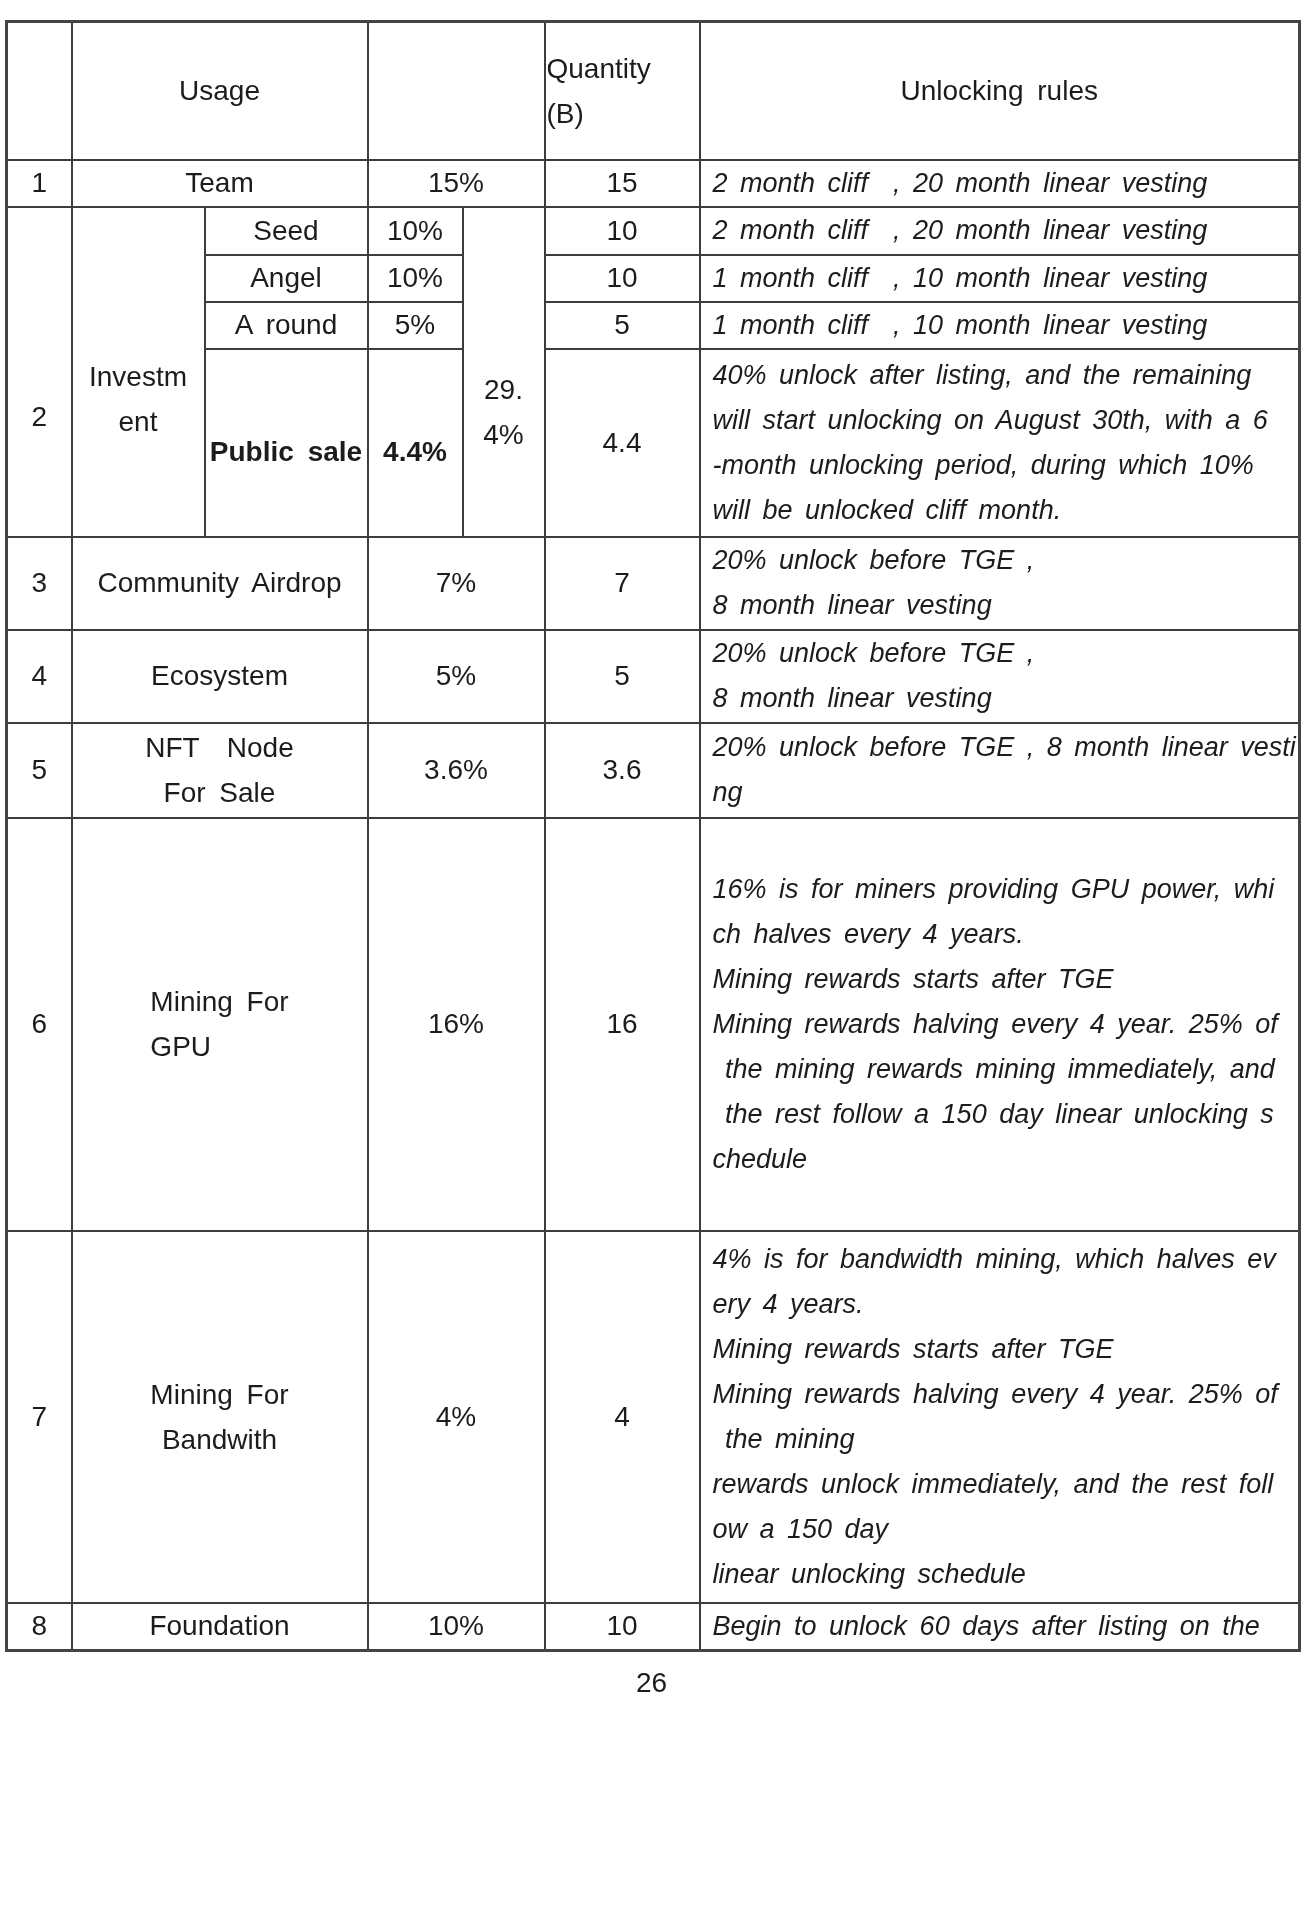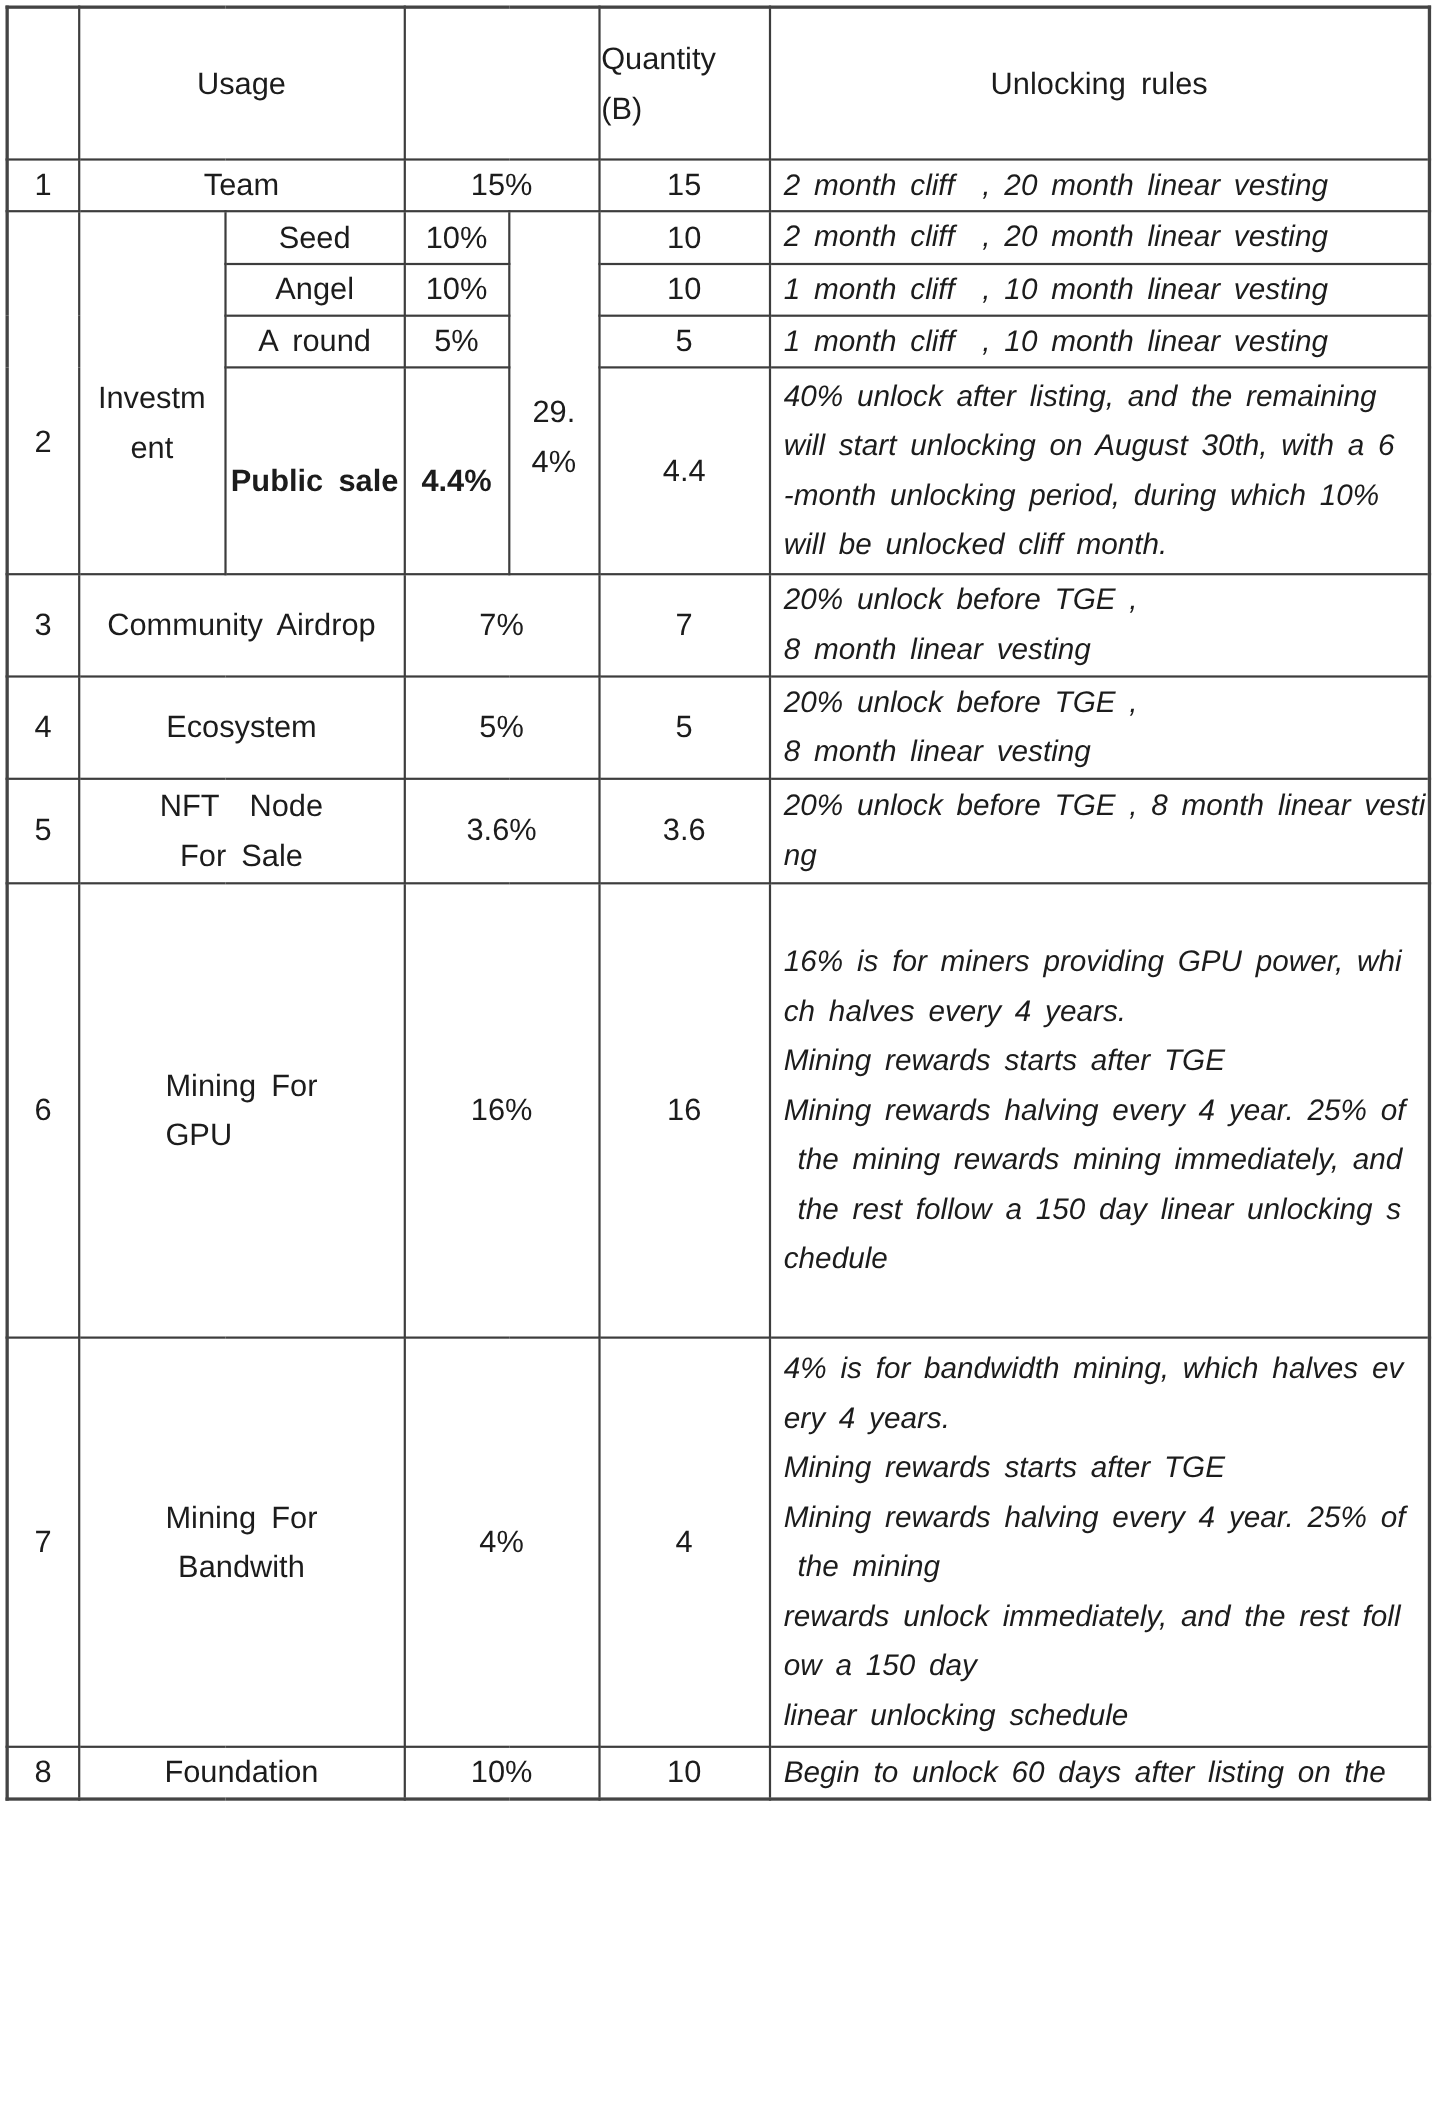--- a/index.html
+++ b/index.html
@@ -1,18 +1,18 @@
 <!DOCTYPE html>
 <html><head>
 <meta charset="utf-8">
 <style>
   html,body{margin:0;padding:0;background:#ffffff;}
   body{width:1304px;height:1932px;position:relative;
        font-family:"Liberation Sans","DejaVu Sans",sans-serif;color:#1c1c1c;}
-  .canvas{position:absolute;left:0;top:0;width:1304px;height:1564px;background:#fff;}
+  .canvas{position:absolute;left:0;top:15px;width:1304px;height:1564px;background:#fff;}
   table.tbl{position:absolute;left:5px;top:5px;width:1293px;
             border-collapse:collapse;table-layout:fixed;
             word-spacing:6px;}
   .tbl td{border:2px solid #3d3d3d;vertical-align:middle;text-align:center;
           font-size:28px;padding:0;overflow:visible;}
   .tbl{border:3px solid #444;}
   td.rules{ text-align:left;padding-left:12px;font-size:27px;word-spacing:5px;font-style:italic;}
   .line{white-space:pre;line-height:45px;}
   td.rules .line{line-height:45px;}
   td.ql{text-align:left;padding-left:1px;}
@@ -188,13 +188,14 @@
       <td colspan="2">Foundation</td>
       <td colspan="2">10%</td>
       <td>10</td>
       <td class="rules">
             <div class="line">Begin to unlock 60 days after listing on the</div>
           </td>
     </tr>
   </tbody>
     </table>
 
+  <div class="pagenum">26</div>
 </div>
 
 </body></html>

